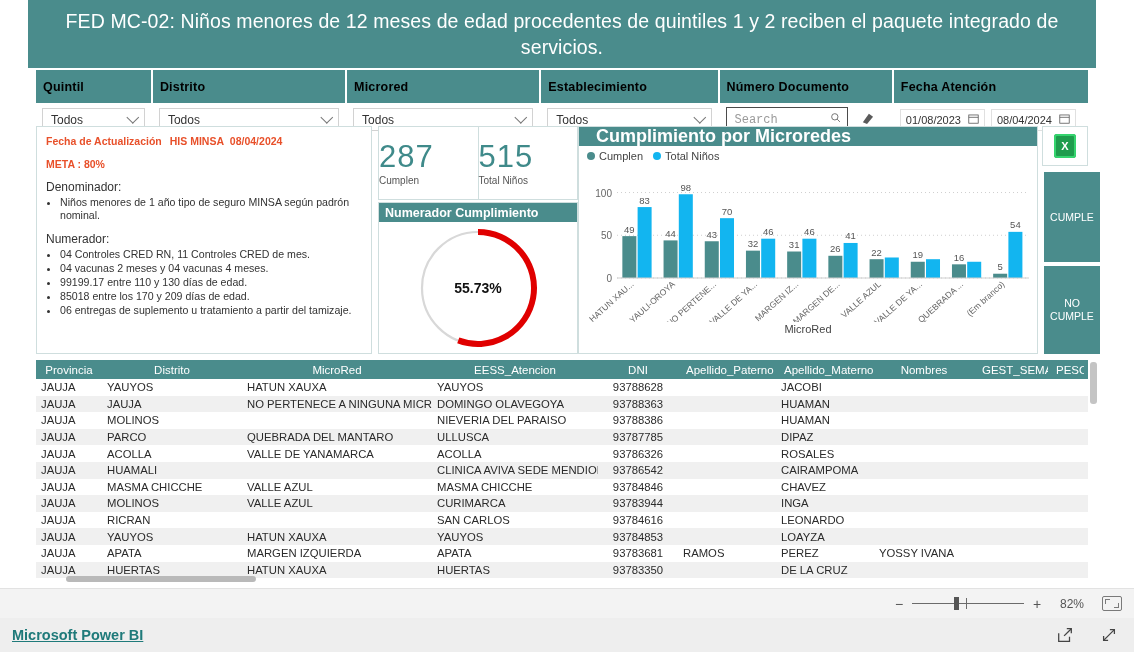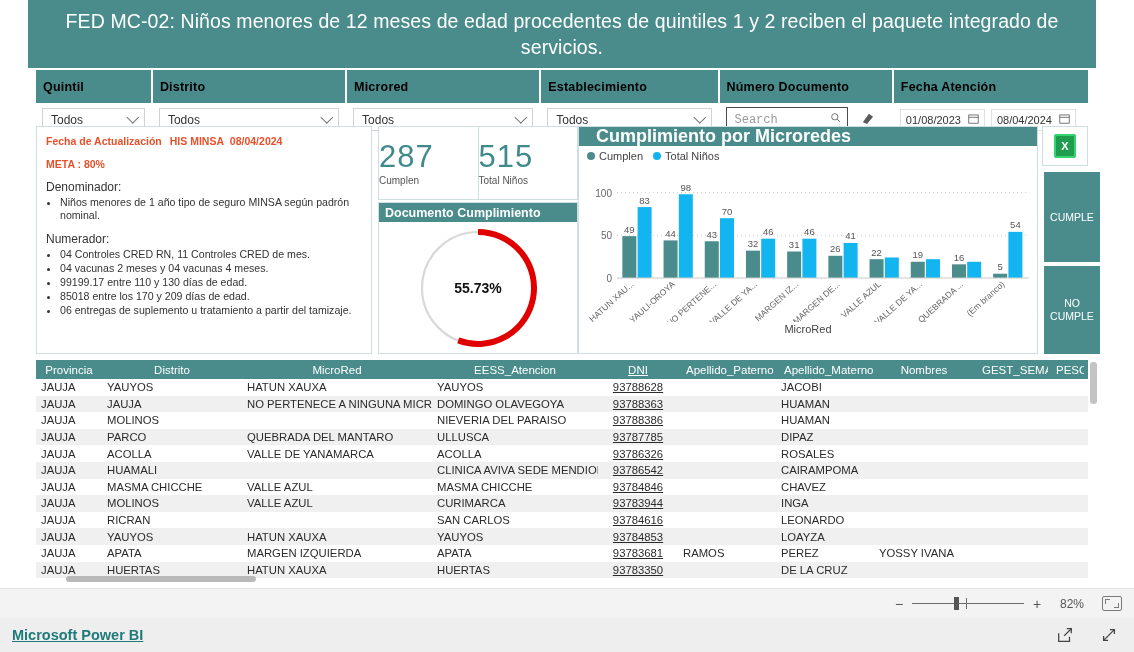--- a/index.html
+++ b/index.html
@@ -127,21 +127,21 @@
   table { border-collapse: collapse; width: 1052px; table-layout: fixed; }
   thead th {
     background:#4a8c8c; color:#fff; font-size: 11.5px; font-weight: 400;
     height: 19px; padding: 0 8px; text-align:center; white-space:nowrap; overflow:hidden;
   }
   tbody td { font-size: 11.3px; color:#2b2b2b; height: 16.6px; padding: 0 5px;
              white-space:nowrap; overflow:hidden; text-overflow:clip; }
   tbody tr:nth-child(odd) { background:#ffffff; }
   tbody tr:nth-child(even) { background:#f0f0f0; }
   .c-prov { width: 66px; } .c-dist { width: 140px; } .c-micro { width: 190px; }
-  .c-eess { width: 166px; } .c-dni { width: 80px; text-decoration: underline; } .c-ap { width: 98px; }
+  .c-eess { width: 166px; } .c-dni { width: 80px; } .c-ap { width: 98px; }
   .c-am { width: 98px; } .c-nom { width: 100px; } .c-gest { width: 74px; }
   .c-peso { width: 36px; } .c-fe { width: 24px; }
   .td-l { text-align:left; } .td-c { text-align:center; }
 
   .hscroll { position:absolute; left: 38px; top: 576px; width: 190px; height: 6px;
              background:#b9b9b9; border-radius: 3px; }
   .vscroll { position:absolute; left: 1062px; top: 362px; width: 7px; height: 42px;
              background:#c4c4c4; border-radius: 3px; }
 
   
@@ -291,21 +291,21 @@
         <div class="num">287</div>
         <div class="cap">Cumplen</div>
       </div>
       <div class="kpi">
         <div class="num">515</div>
         <div class="cap">Total Niños</div>
       </div>
     </div>
 
     <div class="donut-card">
-      <div class="hdr">Documento Cumplimiento</div>
+      <div class="hdr">Numerador Cumplimiento</div>
       <div class="donut-wrap">
         <svg id="donut-svg" width="126" height="126" viewBox="0 0 126 126">
           <circle cx="63" cy="63" r="56" fill="none" stroke="#d8d8d8" stroke-width="2.2"></circle>
           <path id="donut-arc" fill="none" stroke="#e00000" stroke-width="6" d="M 63 7 A 56 56 0 1 1 43.27125312394715 115.40969897548196"></path>
         </svg>
         <div class="donut-val">55.73%</div>
       </div>
     </div>
 
     <div class="chart-card">

